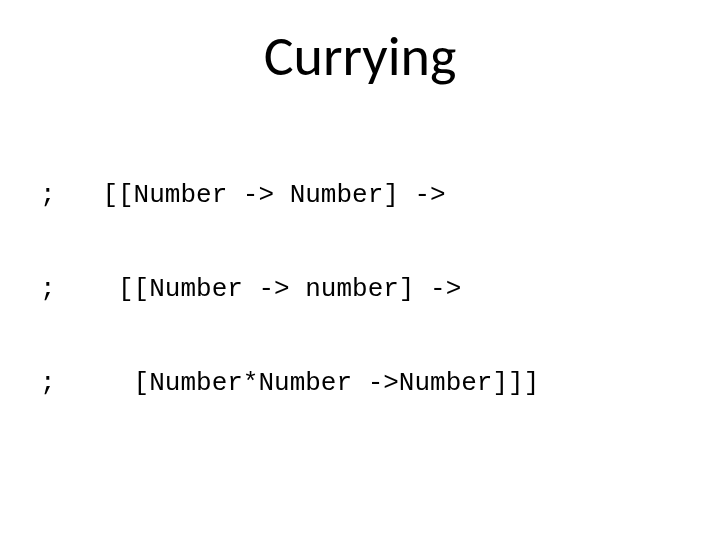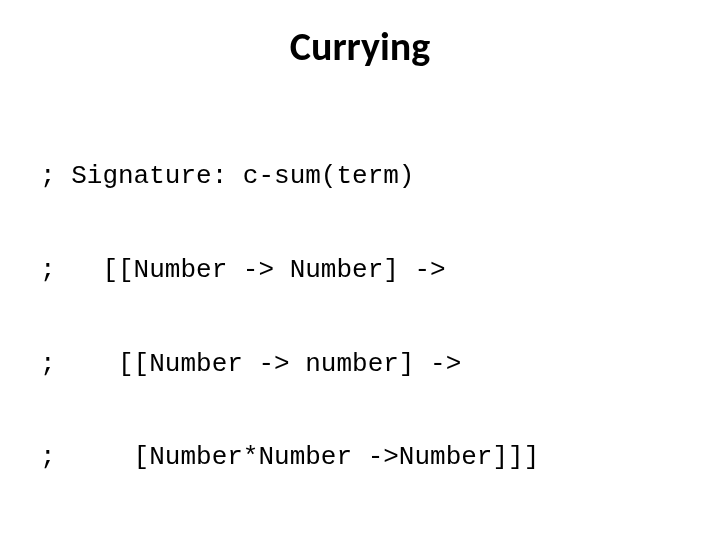--- a/index.html
+++ b/index.html
@@ -12,38 +12,37 @@
     color: #000;
   }
   .slide {
     width: 720px;
     height: 540px;
     box-sizing: border-box;
     padding: 22px 40px 40px 40px;
   }
   .title {
     text-align: center;
-    font-size: 40px;
-    font-weight: 700;
+    font-size: 56px;
+    font-weight: 400;
     margin: 0 0 28px 0;
   }
   .code {
     font-family: "Courier New", Courier, monospace;
     font-size: 26px;
     line-height: 1.2;
     white-space: pre;
   }
 </style>
 </head>
 <body>
 
 <div class="slide">
   <h1 class="title">Currying</h1>
   <div class="code">
-    <div>; Signature: c-sum(term)</div>
     <div>;   [[Number -&gt; Number] -&gt;</div>
     <div>;    [[Number -&gt; number] -&gt;</div>
     <div>;     [Number*Number -&gt;Number]]]</div>
     
     
     
     
     
   </div>
 </div>

